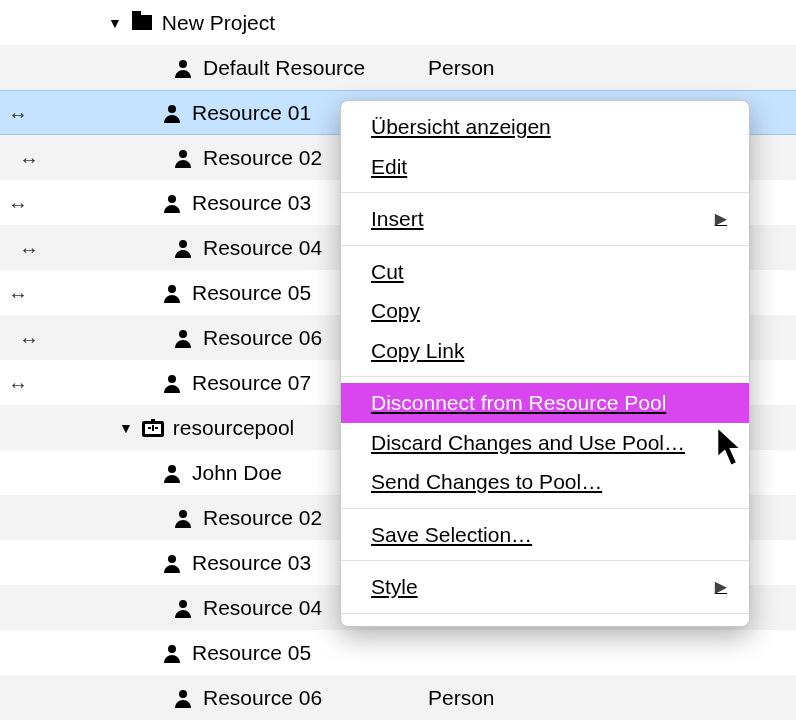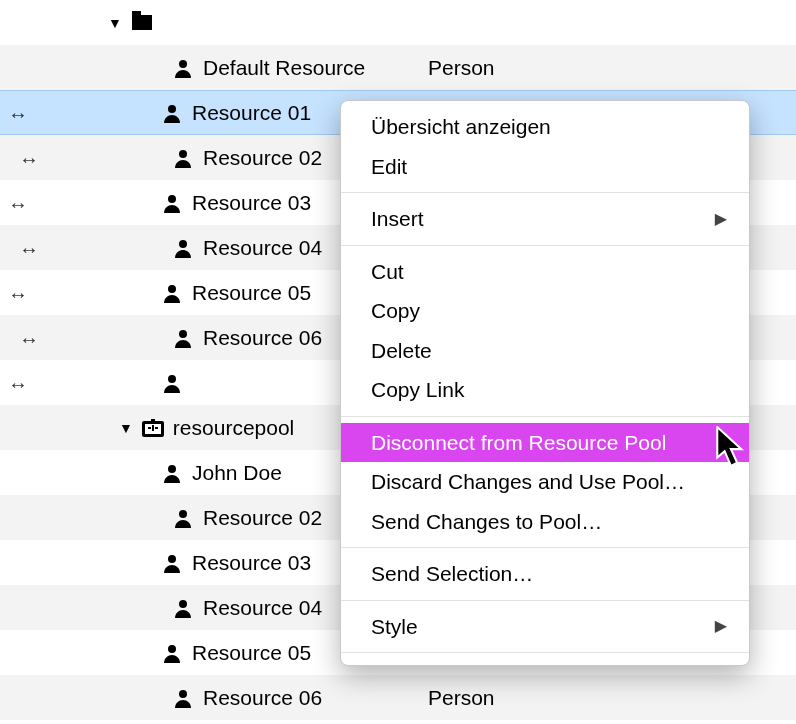--- a/index.html
+++ b/index.html
@@ -67,20 +67,21 @@
     left: 340px;
     top: 100px;
     width: 410px;
     background: #fff;
     border: 1px solid #c8c8c8;
     border-radius: 8px;
     box-shadow: 0 10px 28px rgba(0,0,0,0.30);
     padding: 6px 0;
     font-size: 21px;
     color: #000;
+    text-decoration: underline;
   }
   .menu-item {
     display:flex;
     align-items:center;
     justify-content: space-between;
     padding: 4px 22px 4px 30px;
     line-height: 1.5;
     cursor: default;
   }
   .menu-item.highlight {
@@ -107,20 +108,21 @@
 </head>
 <body>
 
 <div class="row even">
   <span class="link-col"></span>
   <span class="indent0"></span>
   <span class="disclosure">▼</span>
   <span class="icon-slot">
       <span class="folder-icon"></span>
     </span>
+  <span class="label">New Project</span>
 </div>
 
 <div class="row odd" style="position:relative;">
   <span class="link-col"></span>
   <span class="indent1"></span>
   <span class="icon-slot">
     <svg class="person-svg" viewBox="0 0 20 20">
         <circle cx="10" cy="6" r="4" fill="#000"></circle>
         <path d="M2 20c0-5 4-8 8-8s8 3 8 8z" fill="#000"></path>
       </svg>
@@ -198,20 +200,21 @@
 </div>
 <div class="row even">
   <span class="link-col">↔</span>
   <span class="indent1"></span>
   <span class="icon-slot">
       <svg class="person-svg" viewBox="0 0 20 20">
         <circle cx="10" cy="6" r="4" fill="#000"></circle>
         <path d="M2 20c0-5 4-8 8-8s8 3 8 8z" fill="#000"></path>
       </svg>
     </span>
+  <span class="label">Resource 07</span>
 </div>
 
 <div class="row odd">
   <span class="link-col"></span>
   <span class="indent0"></span>
   <span class="disclosure">▼</span>
   <span class="icon-slot">
     <svg class="pool-svg" viewBox="0 0 22 18">
         <rect x="0" y="2" width="22" height="16" rx="2" fill="#000"></rect>
         <rect x="3" y="5" width="16" height="10" fill="#fff"></rect>
@@ -303,38 +306,35 @@
       <span class="submenu-arrow">▶</span>
     </div>
   <div class="menu-sep"></div>
   <div class="menu-item">
       <span>Cut</span>
     </div>
   <div class="menu-item">
       <span>Copy</span>
     </div>
   <div class="menu-item">
-      <span>Delete</span>
-    </div>
-  <div class="menu-item">
       <span>Copy Link</span>
     </div>
   <div class="menu-sep"></div>
   <div class="menu-item highlight">
       <span>Disconnect from Resource Pool</span>
     </div>
   <div class="menu-item">
       <span>Discard Changes and Use Pool…</span>
     </div>
   <div class="menu-item">
       <span>Send Changes to Pool…</span>
     </div>
   <div class="menu-sep"></div>
   <div class="menu-item">
-      <span>Send Selection…</span>
+      <span>Save Selection…</span>
     </div>
   <div class="menu-sep"></div>
   <div class="menu-item">
       <span>Style</span>
       <span class="submenu-arrow">▶</span>
     </div>
   <div class="menu-sep"></div>
 </div>
 
 <svg class="cursor" viewBox="0 0 32 40">

